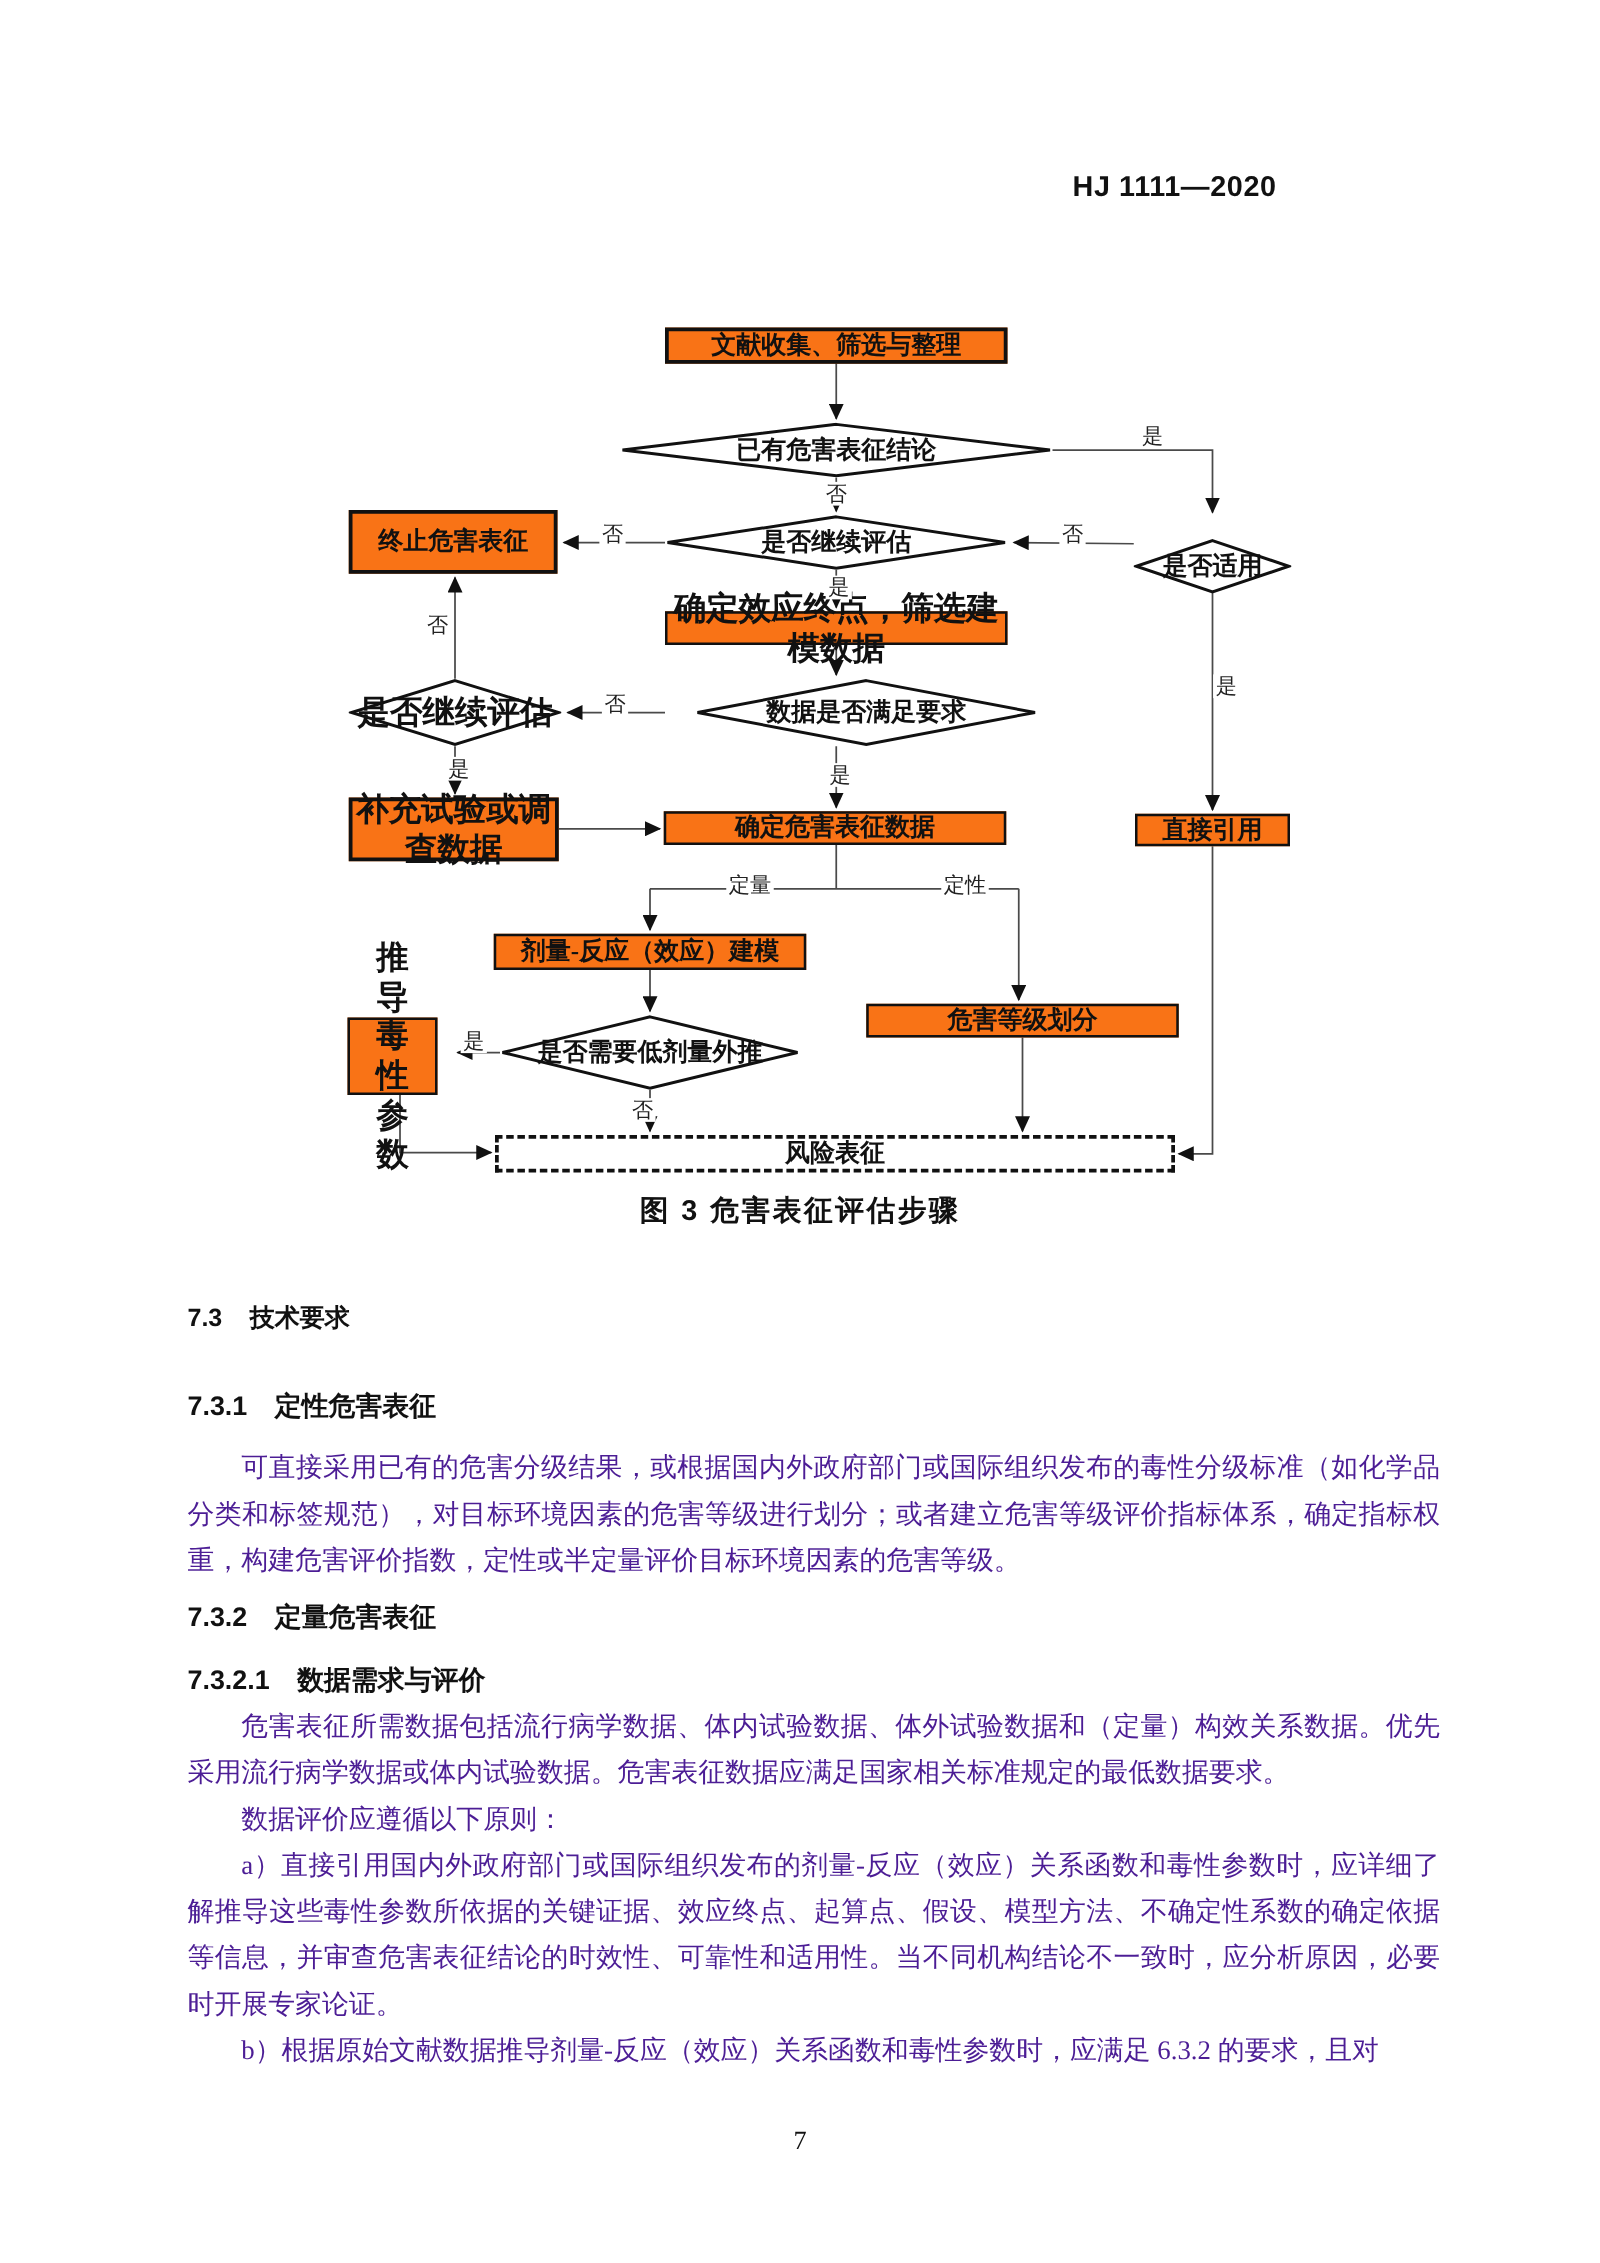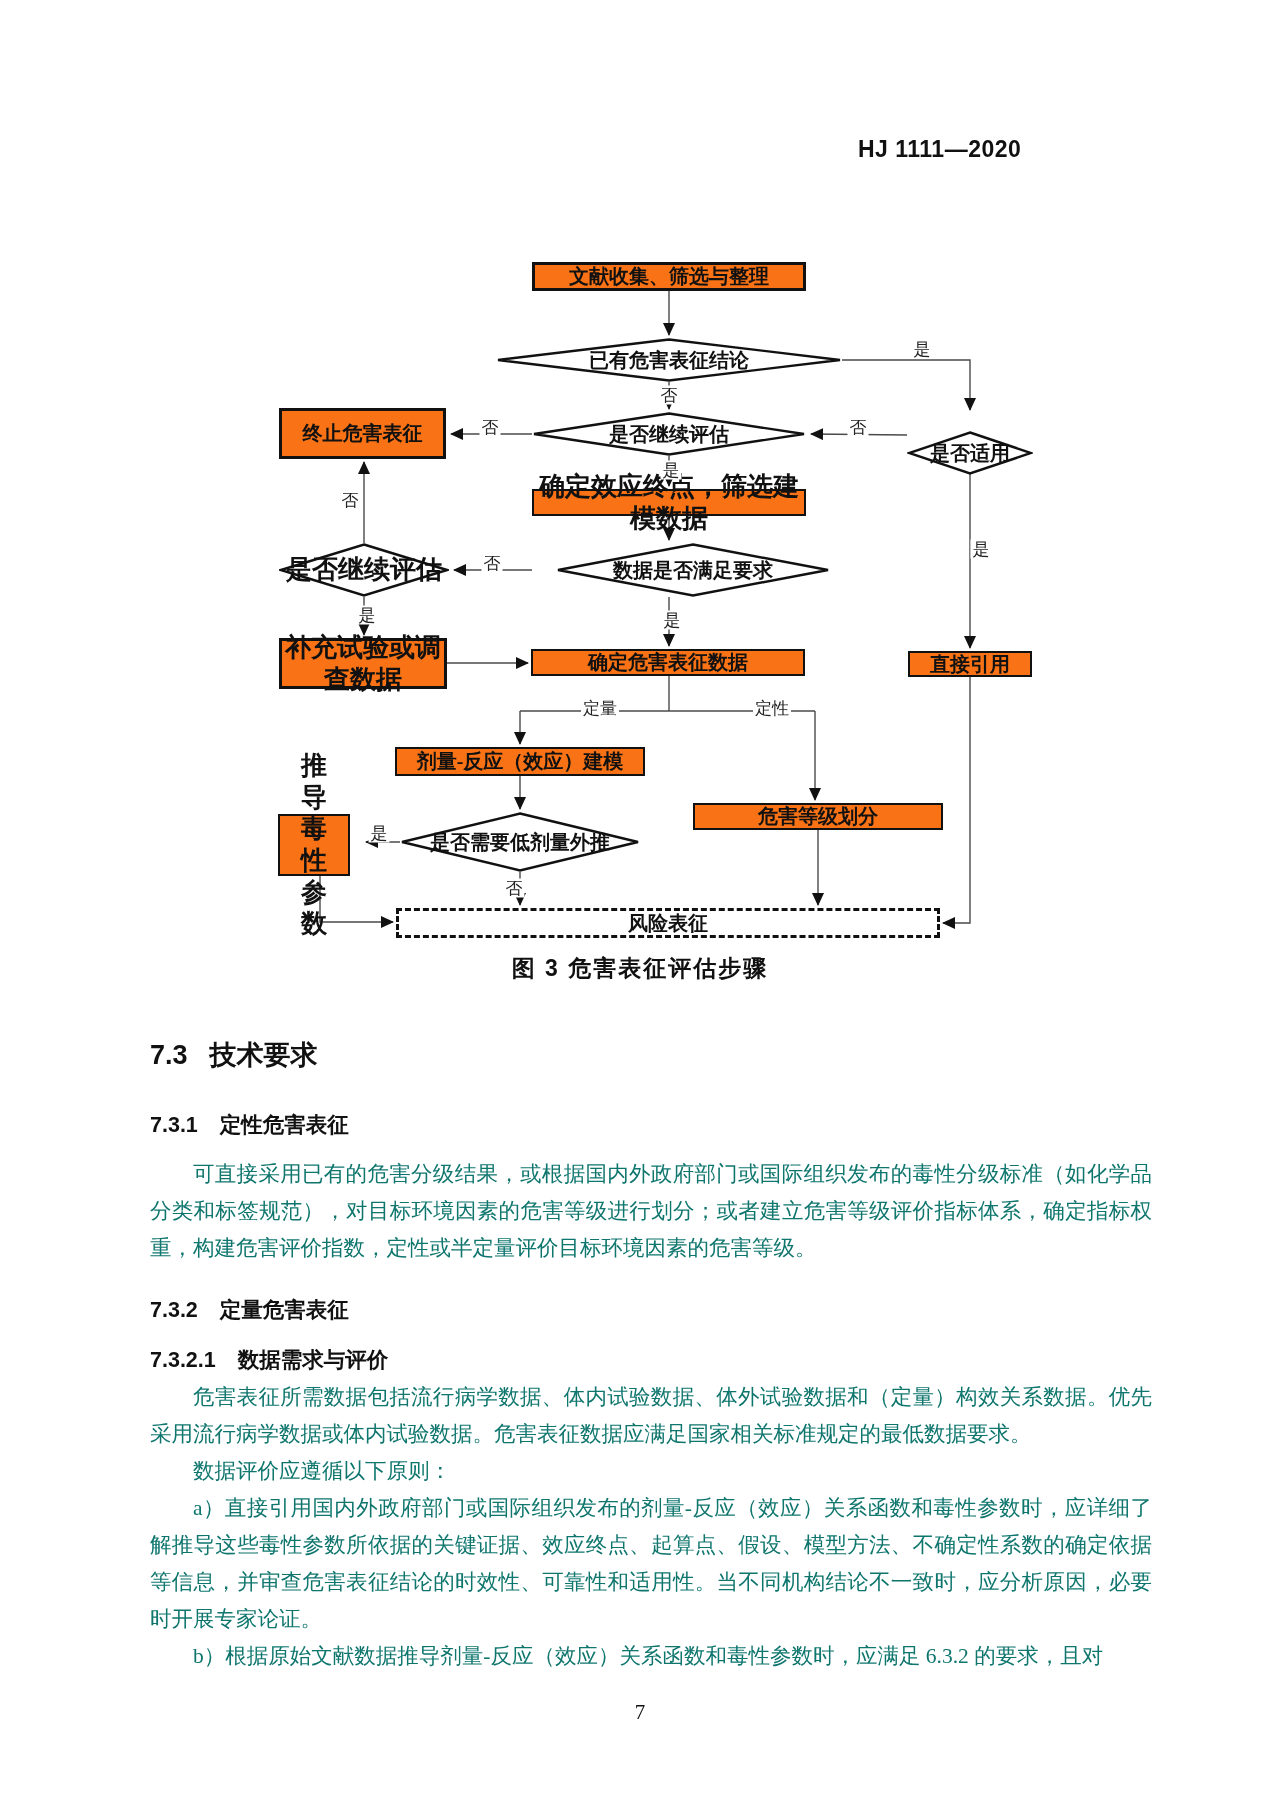--- a/index.html
+++ b/index.html
@@ -18,28 +18,28 @@
   .diamond svg{position:absolute;left:0;top:0;}
   .diamond .lbl{position:relative;padding:0 2px;}
   .risk-box{border:3px dashed #111;background:transparent;}
   .edge-label{position:absolute;transform:translate(-50%,-50%);font:400 17px/1 "Liberation Serif","DejaVu Serif",serif;
               color:#222;background:#fff;padding:1px 2px;white-space:nowrap;}
   .fig-caption{position:absolute;left:0;top:953px;width:1280px;text-align:center;
                font:700 23px "Liberation Sans","DejaVu Sans",sans-serif;color:#111;letter-spacing:2px;}
   
   .content{position:absolute;left:150px;top:1022px;width:1002px;}
   .h2,.h3{font-family:"Liberation Sans","DejaVu Sans",sans-serif;font-weight:700;color:#111;line-height:30px;}
-  .h2{font-size:27px;margin:18px 0 0;}
+  .h2{font-size:20px;margin:18px 0 0;}
   .h3{font-size:21.5px;margin:40px 0 0;}
   .h3.tight{margin-top:20px;}
   .h3 .ht,.h2 .ht{margin-left:22px;}
-  .para{margin:0;font-size:21.5px;line-height:37px;text-align:justify;text-indent:2em;color:#0f766e;}
+  .para{margin:0;font-size:21.5px;line-height:37px;text-align:justify;text-indent:2em;color:#4c1d95;}
   .para.first{margin-top:16px;}
   .para.after-head{margin-top:4px;}
-  .h3.s732{margin-top:28px;}
+  .h3.s732{margin-top:12px;}
   .page-num{position:absolute;left:0;top:1700px;width:1280px;text-align:center;
             font:400 21px "Liberation Serif","DejaVu Serif",serif;color:#111;}
 </style>
 </head>
 <body>
 
 <div class="page">
 
   <div class="std-no">HJ 1111—2020</div>
 

